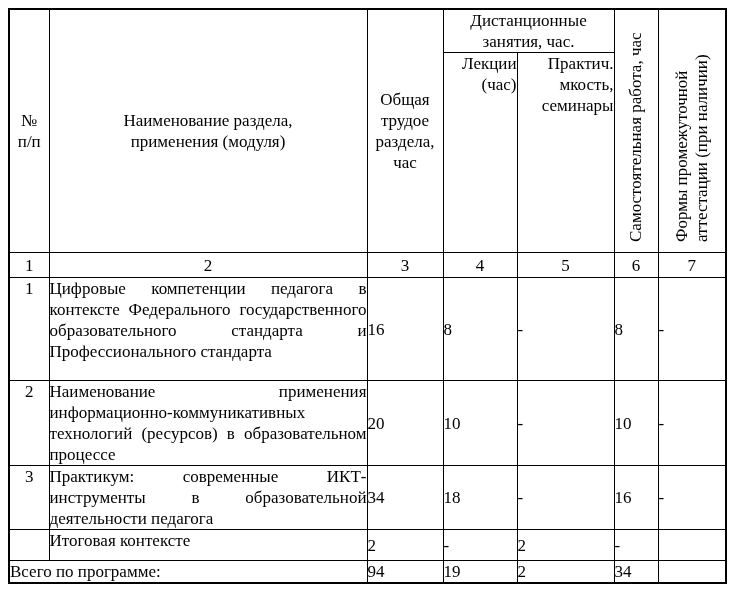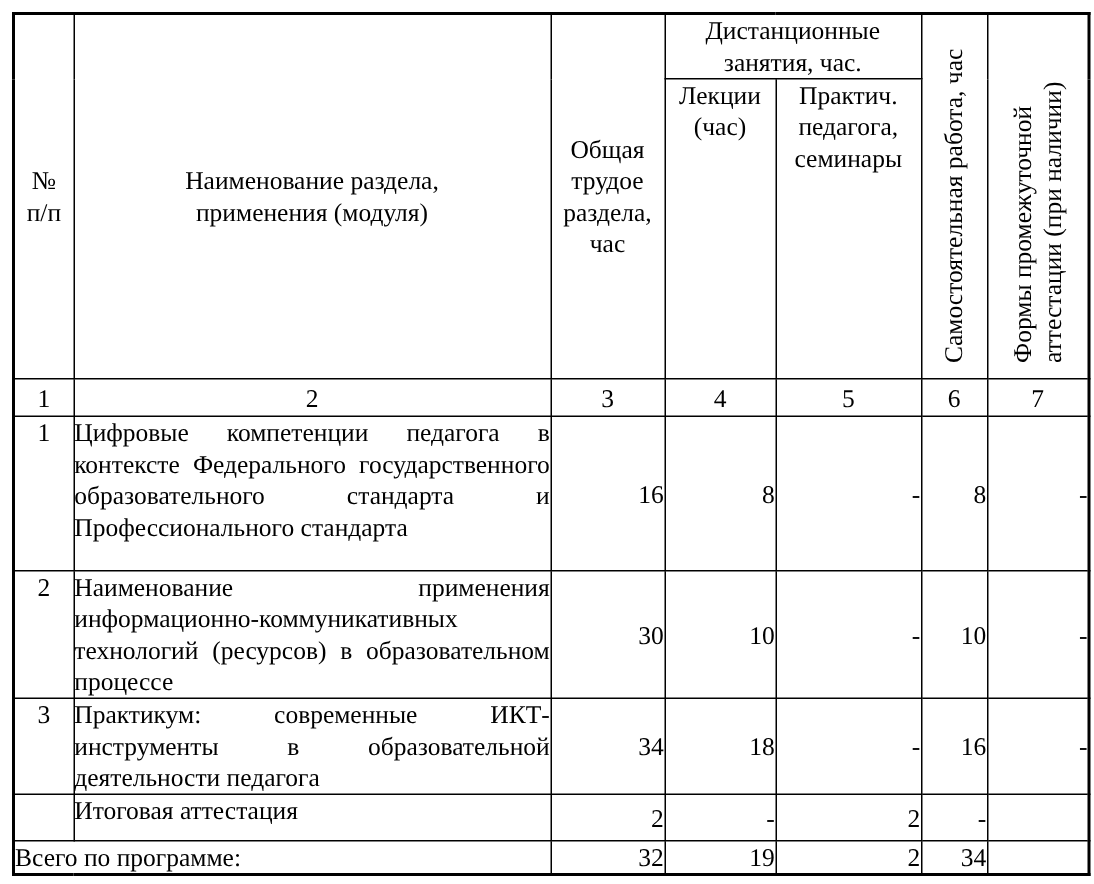--- a/index.html
+++ b/index.html
@@ -40,20 +40,21 @@
     text-align: center;
     vertical-align: middle;
     white-space: pre-line;
   }
   tr.tr-head-a { height: 38px; }
   tr.tr-head-b { height: 200px; }
   th.h-group { line-height: 19px; }
   th.h-sub {
     vertical-align: top;
     padding-top: 5px;
+    text-align: right;
   }
   th.vert {
     vertical-align: middle;
     text-align: center;
     padding: 0;
   }
   .vtext {
     display: inline-block;
     writing-mode: vertical-rl;
     transform: rotate(180deg);
@@ -79,21 +80,21 @@
     text-align: center;
     vertical-align: top;
     padding-top: 2px;
   }
   td.name {
     text-align: justify;
     vertical-align: top;
     padding: 2px 8px 0 7px;
   }
   td.val {
-    text-align: right;
+    text-align: left;
     vertical-align: middle;
   }
   td.footlabel {
     text-align: left;
     vertical-align: middle;
     padding-left: 5px;
   }
 </style>
 </head>
 <body>
@@ -122,21 +123,21 @@
         <th colspan="2" class="h-group">Дистанционные
 занятия, час.</th>
         <th rowspan="2" class="vert"><span class="vtext">Самостоятельная работа, час</span></th>
         <th rowspan="2" class="vert"><span class="vtext">Формы промежуточной
 аттестации (при наличии)</span></th>
       </tr>
       <tr class="tr-head-b">
         <th class="h-sub">Лекции
 (час)</th>
         <th class="h-sub">Практич.
-педагога,
+мкость,
 семинары</th>
       </tr>
       <tr class="tr-nums">
         <td>1</td>
         <td>2</td>
         <td>3</td>
         <td>4</td>
         <td>5</td>
         <td>6</td>
         <td>7</td>
@@ -148,47 +149,47 @@
         <td class="name">Цифровые компетенции педагога в контексте Федерального государственного образовательного стандарта и Профессионального стандарта</td>
         <td class="val">16</td>
         <td class="val">8</td>
         <td class="val">-</td>
         <td class="val">8</td>
         <td class="val">-</td>
       </tr>
       <tr class="tr-r1">
         <td class="numcol">2</td>
         <td class="name">Наименование применения информационно‑коммуникативных технологий (ресурсов) в образовательном процессе</td>
-        <td class="val">30</td>
+        <td class="val">20</td>
         <td class="val">10</td>
         <td class="val">-</td>
         <td class="val">10</td>
         <td class="val">-</td>
       </tr>
       <tr class="tr-r2">
         <td class="numcol">3</td>
         <td class="name">Практикум: современные ИКТ-инструменты в образовательной деятельности педагога</td>
         <td class="val">34</td>
         <td class="val">18</td>
         <td class="val">-</td>
         <td class="val">16</td>
         <td class="val">-</td>
       </tr>
       <tr class="tr-r3">
         <td class="numcol"></td>
-        <td class="name">Итоговая аттестация</td>
+        <td class="name">Итоговая контексте</td>
         <td class="val">2</td>
         <td class="val">-</td>
         <td class="val">2</td>
         <td class="val">-</td>
         <td class="val"></td>
       </tr>
       <tr class="tr-foot">
         <td colspan="2" class="footlabel">Всего по программе:</td>
-        <td class="val">32</td>
+        <td class="val">94</td>
         <td class="val">19</td>
         <td class="val">2</td>
         <td class="val">34</td>
         <td class="val"></td>
       </tr>
     </tbody>
   </table>
 </div>
 
 </body></html>

